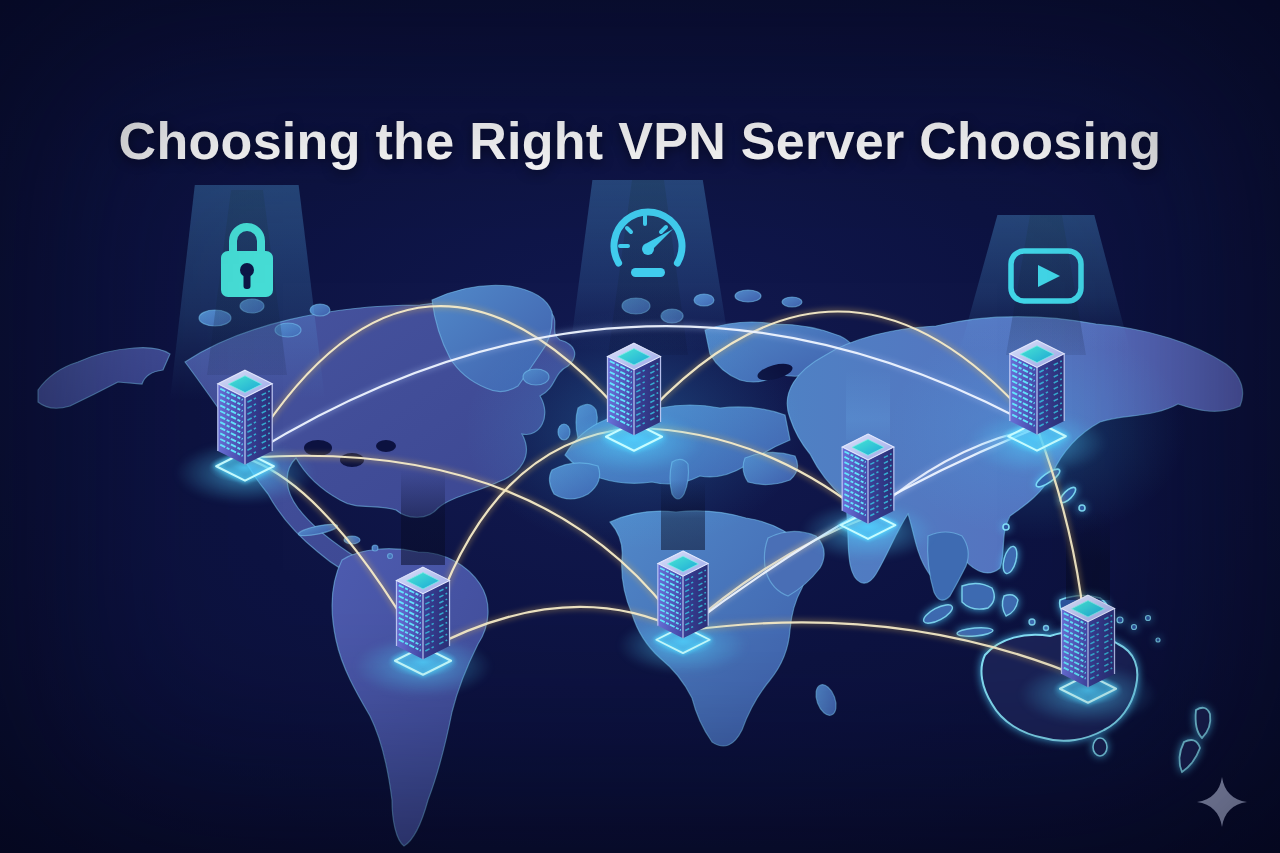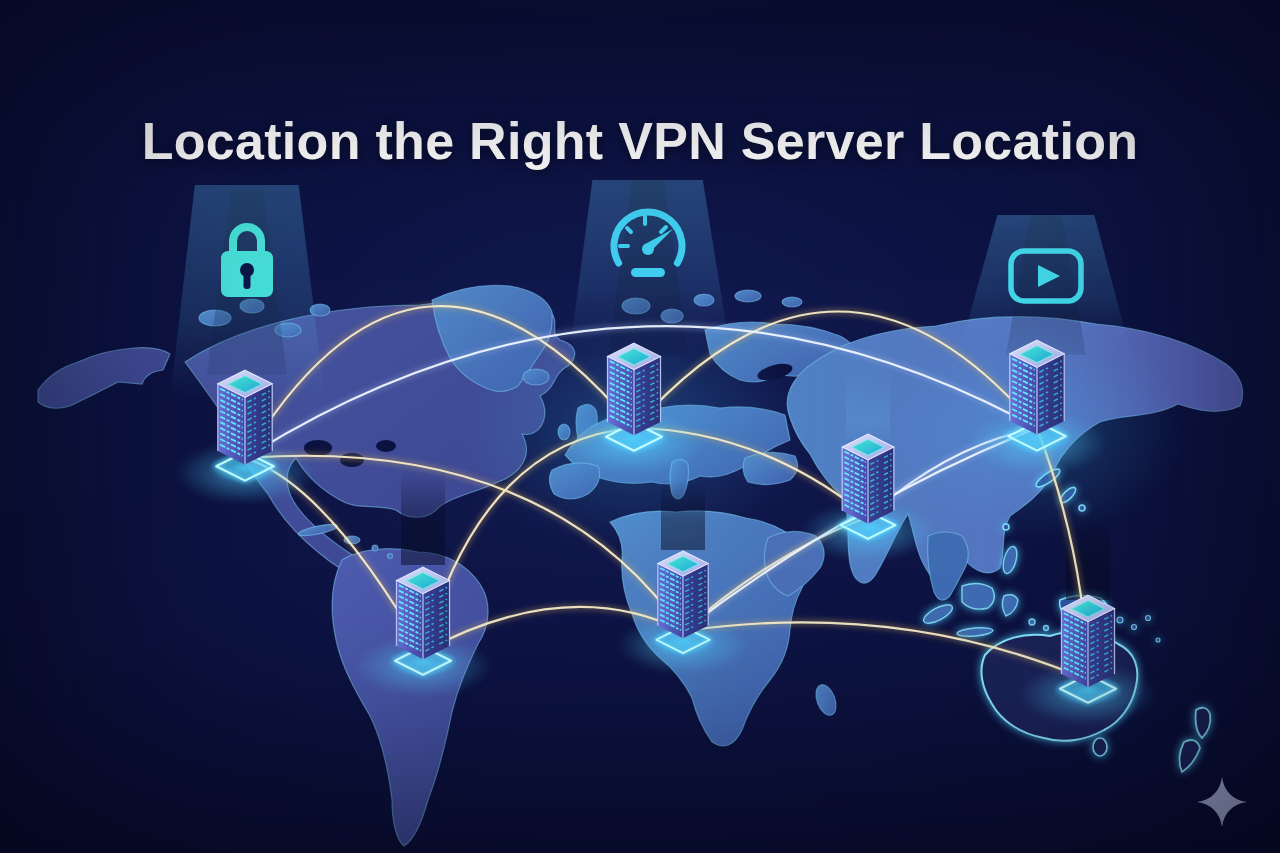--- a/index.html
+++ b/index.html
@@ -302,21 +302,21 @@
       </svg>
     </div>
     <div class="float-icon" style="left:1008px;top:248px;width:76px;height:56px;">
       <svg viewBox="0 0 76 56" width="76" height="56">
         <rect x="3" y="3" width="70" height="50" rx="13" fill="none" stroke="#41D6E8" stroke-width="5.5"></rect>
         <path d="M30 17 L52 28 L30 39 Z" fill="#41D6E8"></path>
       </svg>
     </div>
   </div>
 
-  <h1 class="page-title">Location the Right VPN Server Location</h1>
+  <h1 class="page-title">Choosing the Right VPN Server Choosing</h1>
 
   <div class="sparkle" style="left:1196px;top:776px;width:52px;height:52px;">
     <svg viewBox="0 0 52 52" width="52" height="52">
       <path d="M26 1 C28.2 15.5 36.5 23.8 51 26 C36.5 28.2 28.2 36.5 26 51 C23.8 36.5 15.5 28.2 1 26 C15.5 23.8 23.8 15.5 26 1 Z" fill="#A9B0D6"></path>
     </svg>
   </div>
 
 </div>
 
 </body></html>

